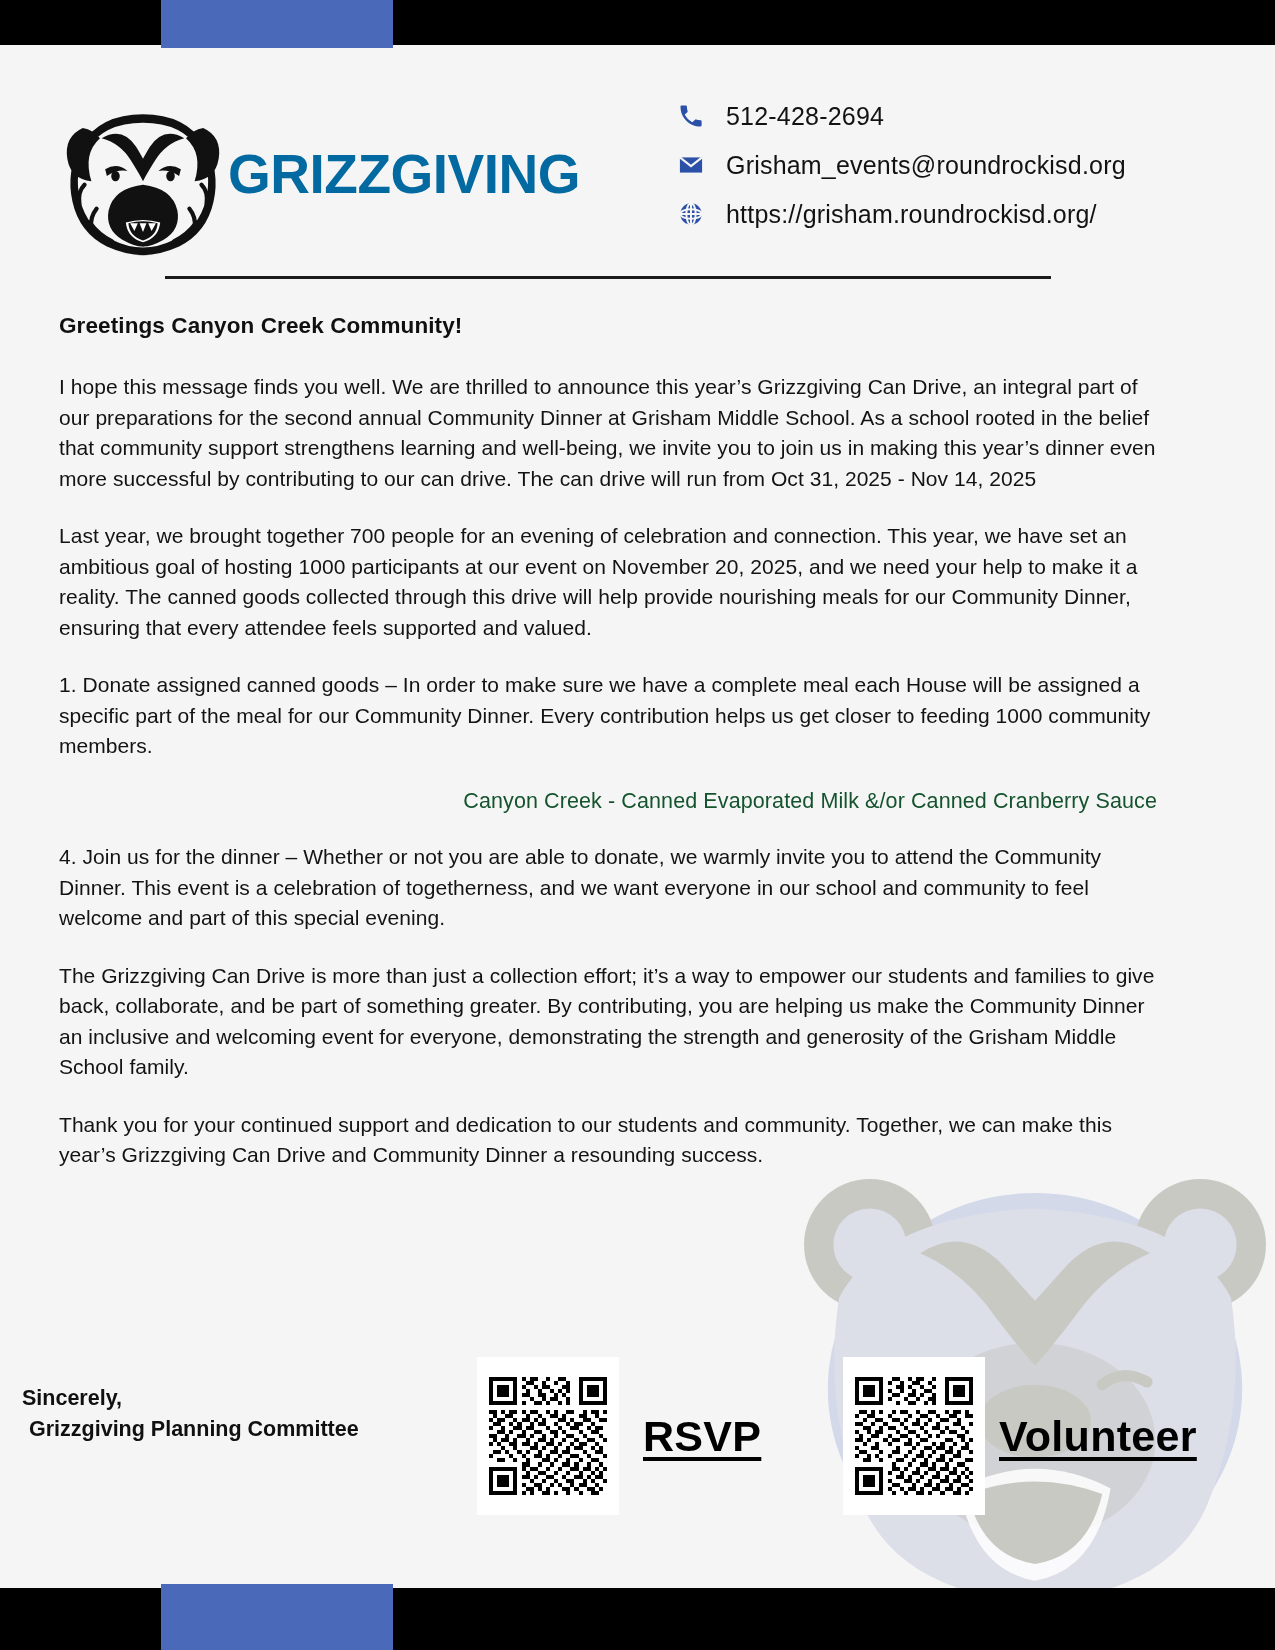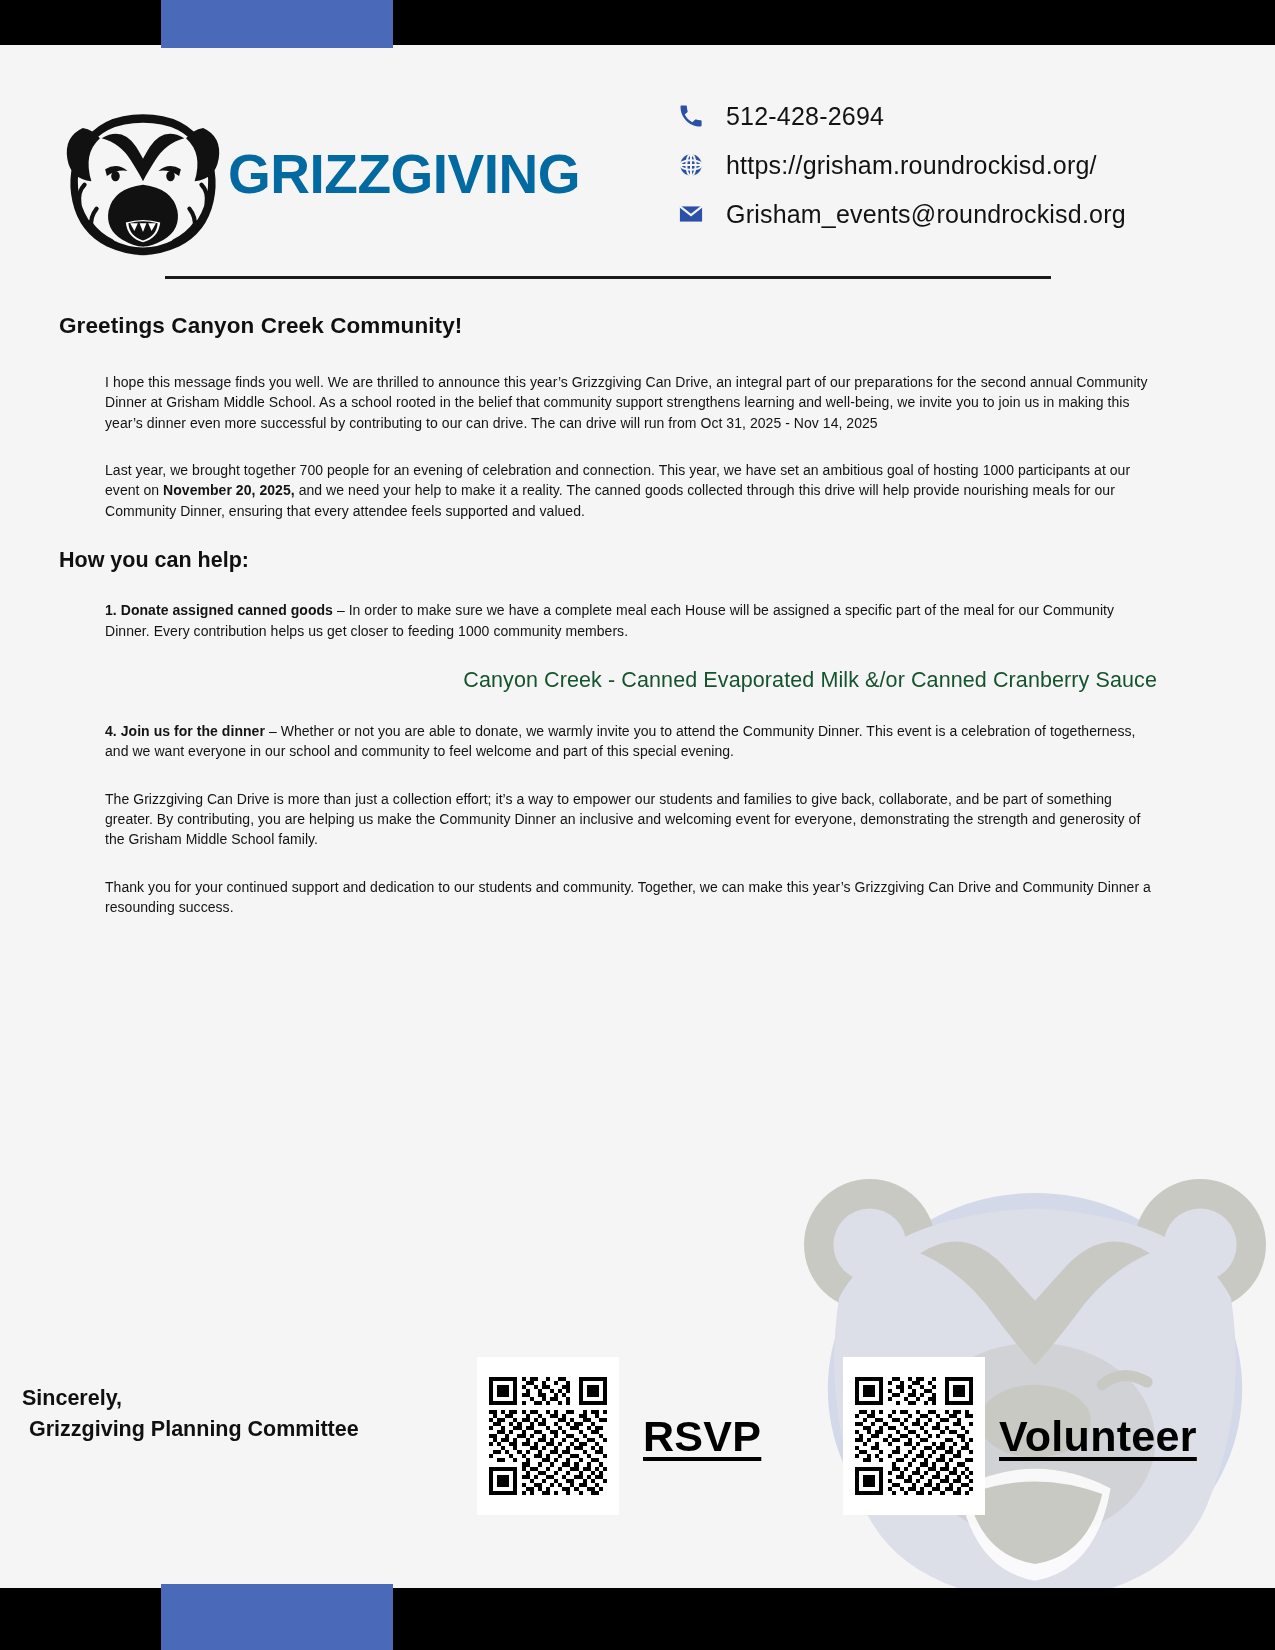--- a/index.html
+++ b/index.html
@@ -134,28 +134,27 @@
 
   .greeting {
     font-size: 22.5px;
     font-weight: 700;
     color: #101010;
     letter-spacing: 0.1px;
     margin-bottom: 33px;
   }
 
   p.para {
-    font-size: 14px;
+    font-size: 21px;
     line-height: 1.455;
     color: #131313;
     letter-spacing: 0.05px;
     margin-bottom: 27px;
-    margin-left: 46px;
-  }
-  p.para b { font-weight: 700; }
+  }
+  p.para b { font-weight: 400; }
 
   .section-head {
     font-size: 21.5px;
     font-weight: 700;
     color: #101010;
     margin-bottom: 27px;
   }
 
   .assignment {
     font-size: 21.5px;
@@ -290,59 +289,58 @@
           <span class="contact-icon">
             <svg width="28" height="28" viewBox="0 0 24 24" fill="#2B50A8">
               <path d="M6.6 10.8c1.4 2.8 3.8 5.1 6.6 6.6l2.2-2.2c.3-.3.7-.4 1-.2 1.2.4 2.4.6 3.7.6.6 0 1 .4 1 1V20c0 .6-.4 1-1 1C10.6 21 3 13.4 3 4c0-.6.4-1 1-1h3.5c.6 0 1 .4 1 1 0 1.3.2 2.5.6 3.7.1.4 0 .8-.2 1.1l-2.3 2z"></path>
             </svg>
           </span>
           <span class="contact-text">512-428-2694</span>
         </div>
 
         <div class="contact-row">
           <span class="contact-icon">
+            <svg width="28" height="28" viewBox="0 0 24 24" fill="#2B50A8">
+              <path d="M2.5 5.5h19v13h-19z"></path>
+              <path d="M2.5 5.5 12 13l9.5-7.5" stroke="#F5F5F5" stroke-width="1.8" fill="none"></path>
+            </svg>
+          </span>
+          <span class="contact-text">Grisham_events@roundrockisd.org</span>
+        </div>
+
+        <div class="contact-row">
+          <span class="contact-icon">
             <svg width="28" height="28" viewBox="0 0 24 24" fill="none" stroke="#2B50A8" stroke-width="1.7">
               <circle cx="12" cy="12" r="9.2" fill="#2B50A8" stroke="none"></circle>
               <ellipse cx="12" cy="12" rx="9.2" ry="4" stroke="#F5F5F5"></ellipse>
               <ellipse cx="12" cy="12" rx="4" ry="9.2" stroke="#F5F5F5"></ellipse>
               <line x1="2.8" y1="12" x2="21.2" y2="12" stroke="#F5F5F5"></line>
               <line x1="12" y1="2.8" x2="12" y2="21.2" stroke="#F5F5F5"></line>
             </svg>
           </span>
           <span class="contact-text">https://grisham.roundrockisd.org/</span>
         </div>
 
-        <div class="contact-row">
-          <span class="contact-icon">
-            <svg width="28" height="28" viewBox="0 0 24 24" fill="#2B50A8">
-              <path d="M2.5 5.5h19v13h-19z"></path>
-              <path d="M2.5 5.5 12 13l9.5-7.5" stroke="#F5F5F5" stroke-width="1.8" fill="none"></path>
-            </svg>
-          </span>
-          <span class="contact-text">Grisham_events@roundrockisd.org</span>
-        </div>
-
       </div>
 
       <div class="header-rule"></div>
     </div>
 
     <div class="body-wrap">
 
       <div class="greeting">Greetings Canyon Creek Community!</div>
 
       <p class="para">
         <span>I hope this message finds you well. We are thrilled to announce this year’s Grizzgiving Can Drive, an integral part of our preparations for the second annual Community Dinner at Grisham Middle School. As a school rooted in the belief that community support strengthens learning and well-being, we invite you to join us in making this year’s dinner even more successful by contributing to our can drive. The can drive will run from Oct 31, 2025 - Nov 14, 2025</span>
       </p>
 
       <p class="para">
         <span>Last year, we brought together 700 people for an evening of celebration and connection. This year, we have set an ambitious goal of hosting 1000 participants at our event on </span><b>November 20, 2025,</b><span> and we need your help to make it a reality. The canned goods collected through this drive will help provide nourishing meals for our Community Dinner, ensuring that every attendee feels supported and valued.</span>
       </p>
 
-      <div class="section-head">How you can help:</div>
 
       <p class="para">
         <b>1. Donate assigned canned goods</b><span> – In order to make sure we have a complete meal each House will be assigned a specific part of the meal for our Community Dinner. Every contribution helps us get closer to feeding 1000 community members.</span>
       </p>
 
       <div class="assignment">Canyon Creek - Canned Evaporated Milk &amp;/or Canned Cranberry Sauce</div>
 
 
 
       <p class="para">

